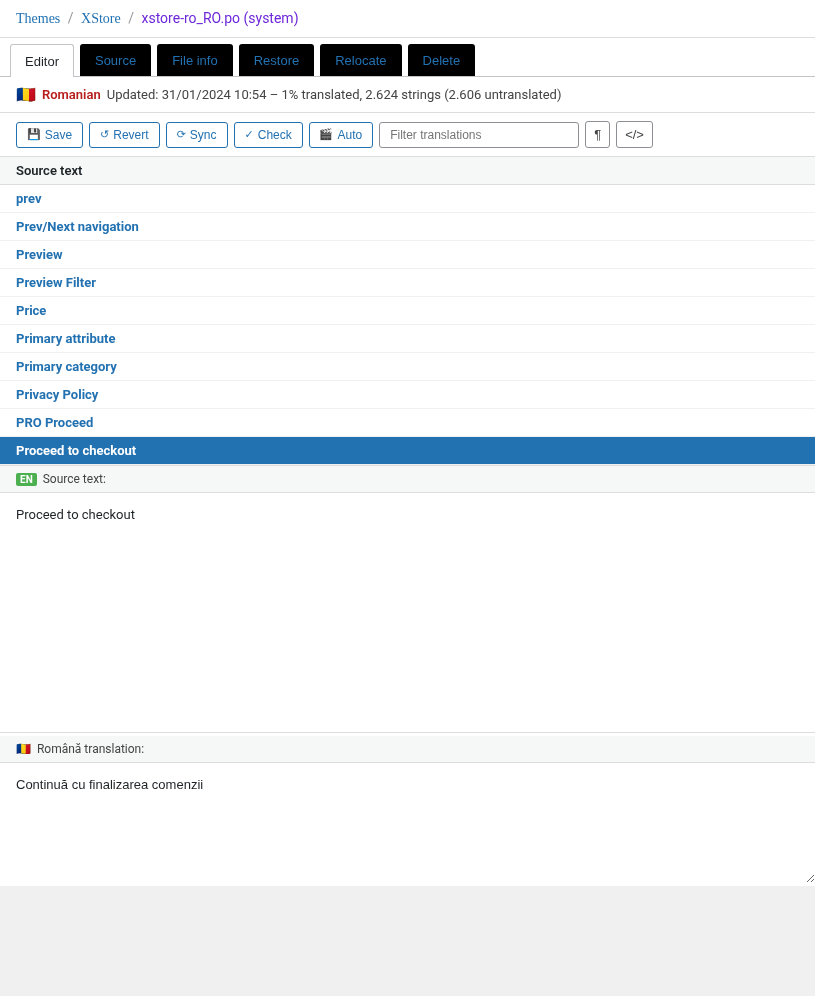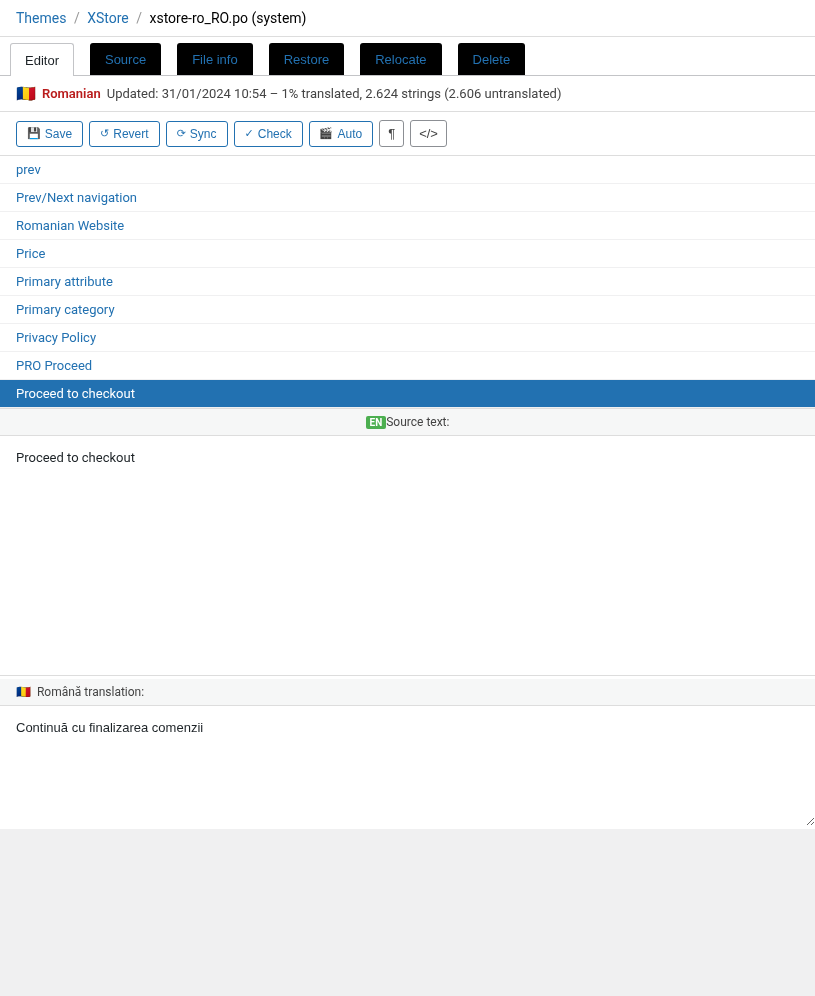--- a/index.html
+++ b/index.html
@@ -4,30 +4,30 @@
   <style>
     * { box-sizing: border-box; margin: 0; padding: 0; }
     body { font-family: -apple-system, BlinkMacSystemFont, "Segoe UI", Roboto, sans-serif; font-size: 13px; background: #f0f0f1; color: #1d2327; }
 
     .breadcrumb-bar {
       background: #fff;
       padding: 10px 16px;
       border-bottom: 1px solid #ddd;
       font-size: 14px;
     }
-    .breadcrumb-bar a { color: #2271b1; text-decoration: none; }
+    .breadcrumb-bar a { color: #2271b1; text-decoration: none; font-family: Liberation Serif, serif; }
     .breadcrumb-bar .sep { color: #999; margin: 0 4px; }
-    .breadcrumb-bar .current { color: #000000; }
+    .breadcrumb-bar .current { color: #6d28d9; }
 
     .tabs-bar {
       background: #fff;
       border-bottom: 1px solid #c3c4c7;
       padding: 0 10px;
       display: flex;
-      gap: 16px;
+      gap: 6px;
     }
     .tab-btn {
       padding: 8px 14px;
       border: 1px solid transparent;
       border-bottom: none;
       background: #000000;
       cursor: pointer;
       font-size: 13px;
       color: #2271b1;
       border-radius: 3px 3px 0 0;
@@ -99,42 +99,42 @@
 
     .source-text-header {
       background: #f6f7f7;
       padding: 6px 16px;
       font-weight: 600;
       font-size: 13px;
       border-bottom: 1px solid #ddd;
       color: #1d2327;
     }
 
-    .string-list { border-bottom: 1px solid #ddd; }
+    .string-list { border-bottom: 1px solid #ddd; font-weight: bold; }
     .string-item {
       padding: 6px 16px;
       border-bottom: 1px solid #f0f0f1;
       cursor: pointer;
       color: #2271b1;
       font-size: 13px;
     }
     .string-item.selected {
       background: #2271b1;
       color: #fff;
     }
 
     .source-text-panel {
       background: #f6f7f7;
       padding: 6px 16px;
       font-size: 12px;
       color: #444;
       border-bottom: 1px solid #ddd;
       display: flex;
       align-items: center;
-      justify-content: center;
+      gap: 6px;
     }
     .en-badge {
       background: #4caf50;
       color: #fff;
       font-size: 10px;
       font-weight: 700;
       padding: 1px 4px;
       border-radius: 2px;
     }
 
@@ -216,33 +216,36 @@
     <span>Sync</span>
   </button>
   <button class="toolbar-btn">
     <span class="btn-icon">✓</span>
     <span>Check</span>
   </button>
   <button class="toolbar-btn">
     <span class="btn-icon">🎬</span>
     <span>Auto</span>
   </button>
+  <input class="filter-input" type="text" placeholder="Filter translations" style="">
   <button class="icon-btn">¶</button>
   <button class="icon-btn">&lt;/&gt;</button>
 </div>
 
 <div class="main-content">
 
   
+  <div class="source-text-header">Source text</div>
 
   
   <div class="string-list">
   <div class="string-item">prev</div>
       <div class="string-item">Prev/Next navigation</div>
-      <div class="string-item">Romanian Website</div>
+      <div class="string-item">Preview</div>
+      <div class="string-item">Preview Filter</div>
       <div class="string-item">Price</div>
       <div class="string-item">Primary attribute</div>
       <div class="string-item">Primary category</div>
       <div class="string-item">Privacy Policy</div>
       <div class="string-item">PRO Proceed</div>
       <div class="string-item selected">Proceed to checkout</div>
     </div>
 
   
   <div class="source-text-panel">

